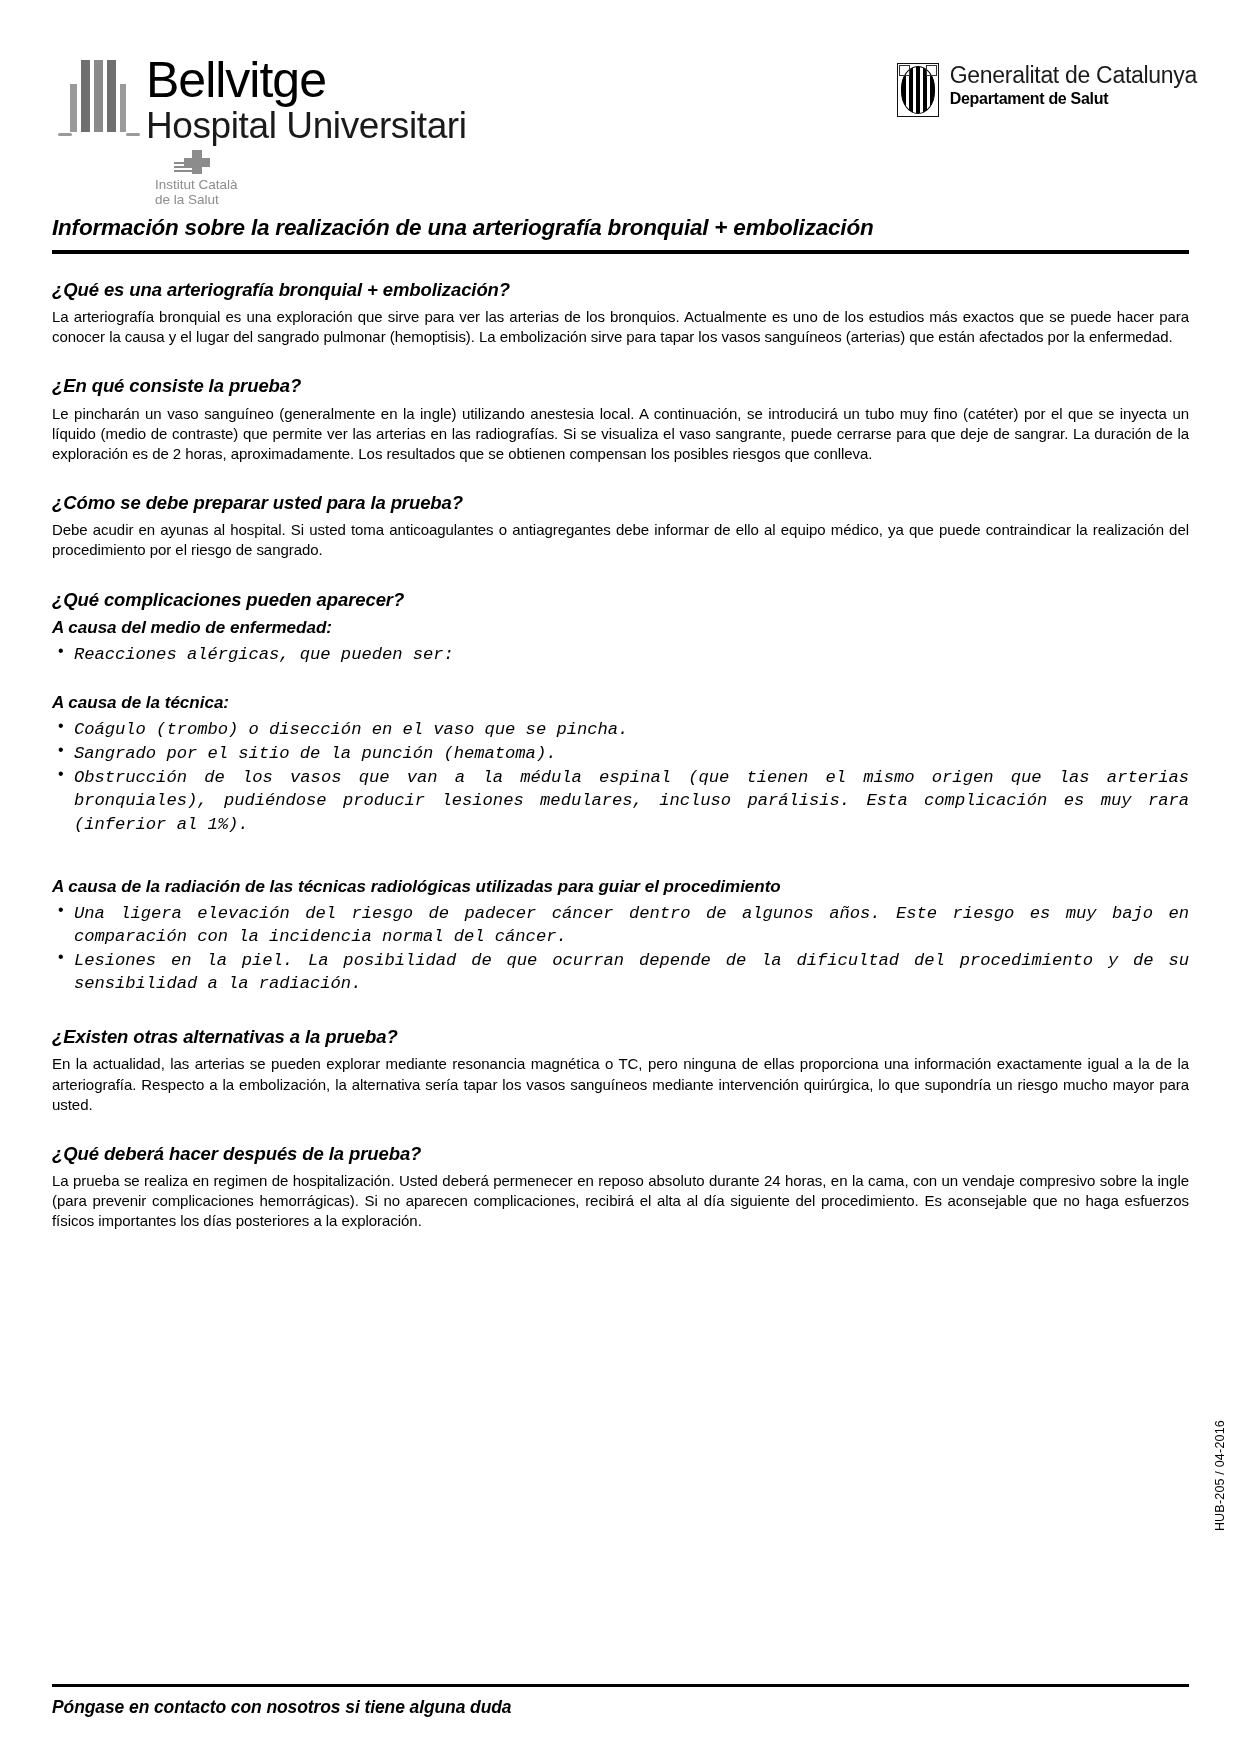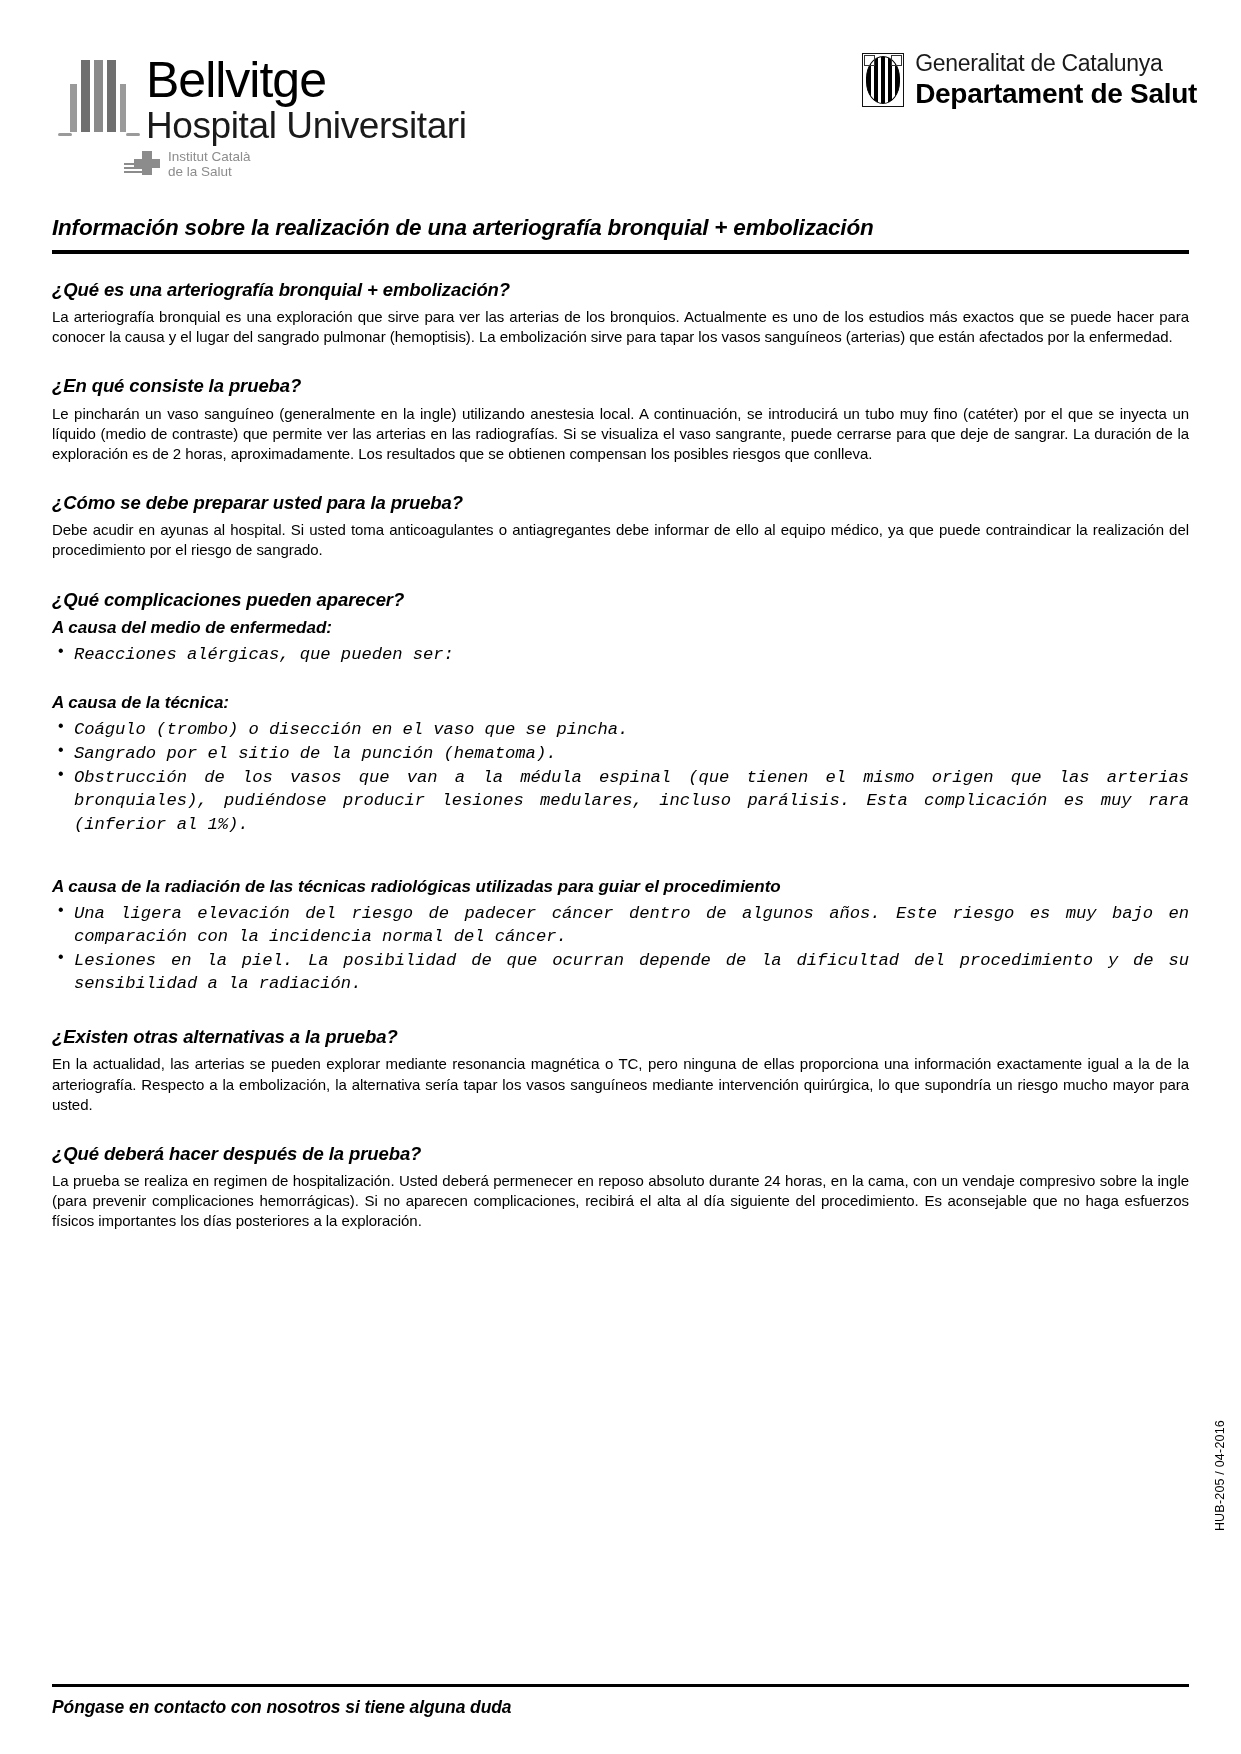--- a/index.html
+++ b/index.html
@@ -78,24 +78,25 @@
     font-size: 37px;
     font-weight: 300;
     letter-spacing: -0.4px;
     color: #1a1a1a;
     display: block;
     margin-top: 2px;
   }
 
   .ics-logo {
     position: absolute;
-    left: 124px;
+    left: 155px;
     top: 104px;
     display: flex;
     align-items: center;
+    flex-direction: column;
   }
   .ics-mark {
     width: 36px; height: 28px; position: relative; margin-right: 8px;
   }
   .ics-mark .cross-v {
     position: absolute; left: 18px; top: 1px; width: 10px; height: 24px;
     background: #8c8c8c;
   }
   .ics-mark .cross-h {
     position: absolute; left: 10px; top: 9px; width: 26px; height: 9px;
@@ -110,23 +111,23 @@
   .ics-text {
     font-size: 13.5px;
     line-height: 1.12;
     color: #8c8c8c;
     font-weight: 400;
   }
 
   .gencat {
     position: absolute;
     right: 44px;
-    top: 6px;
+    top: 18px;
     display: flex;
-    align-items: center;
+    align-items: flex-start;
   }
   .gencat-mark {
     width: 42px;
     height: 54px;
     position: relative;
     margin-right: 11px;
   }
   .gencat-shield {
     position: absolute;
     left: 4px; top: 3px;
@@ -159,21 +160,21 @@
   .gencat-text { line-height: 1.12; }
   .gencat-text .g1 {
     display: block;
     font-size: 23px;
     font-weight: 400;
     letter-spacing: -0.3px;
     color: #1a1a1a;
   }
   .gencat-text .g2 {
     display: block;
-    font-size: 28px;
+    font-size: 16px;
     font-weight: 700;
     letter-spacing: -0.3px;
     color: #000;
     margin-top: 1px;
   }
 
   
   .content {
     position: absolute;
     left: 52px;

